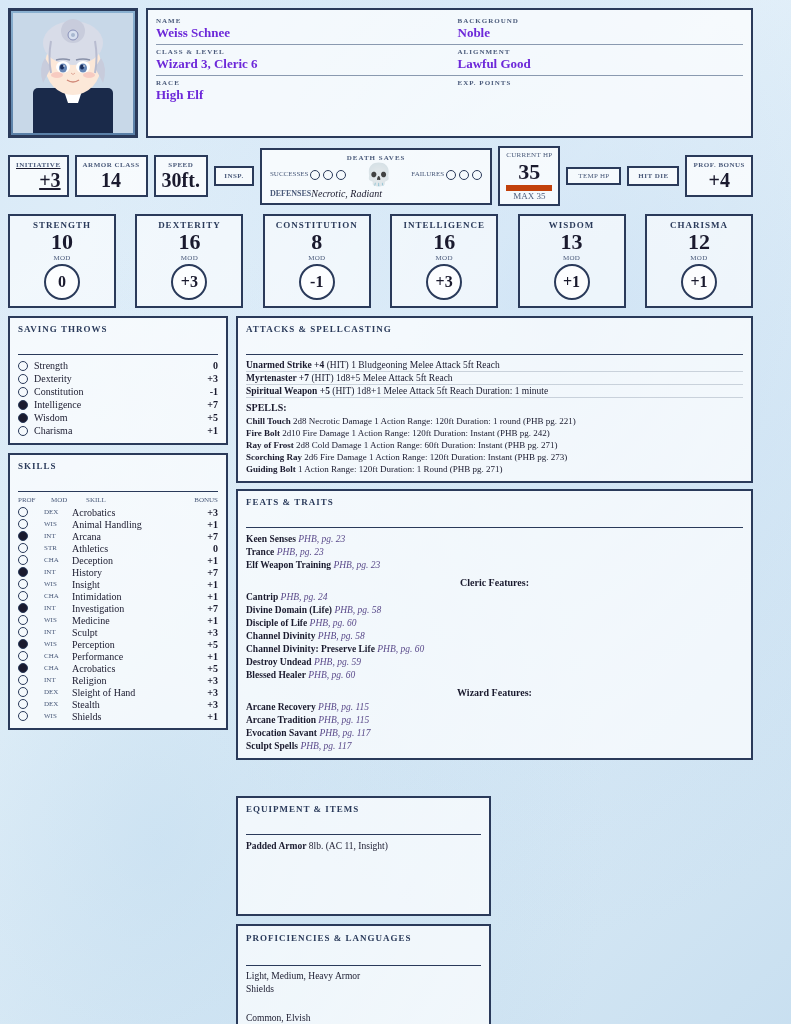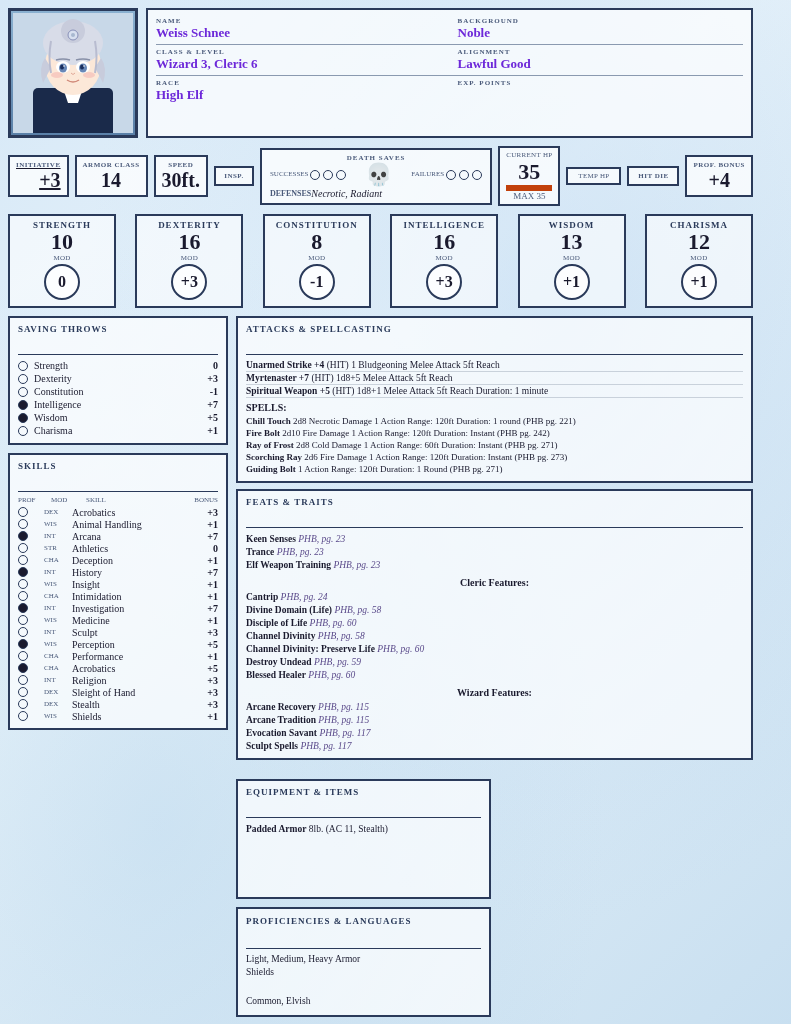--- a/index.html
+++ b/index.html
@@ -901,24 +901,24 @@
           <div class="section-subtitle">Wizard Features:</div>
           <div id="wizard-feats-list">
               <div class="feat-item"><span class="feat-name">Arcane Recovery</span> <span class="feat-source">PHB, pg. 115</span></div>
               <div class="feat-item"><span class="feat-name">Arcane Tradition</span> <span class="feat-source">PHB, pg. 115</span></div>
               <div class="feat-item"><span class="feat-name">Evocation Savant</span> <span class="feat-source">PHB, pg. 117</span></div>
               <div class="feat-item"><span class="feat-name">Sculpt Spells</span> <span class="feat-source">PHB, pg. 117</span></div>
             </div>
         </div>
 
         <div class="equip-right">
-          <div class="panel-box" style="min-height:120px;">
+          <div class="panel-box" style="min-height:120px;margin-top:17px;">
             <div class="panel-title">EQUIPMENT &amp; ITEMS</div>
             <div id="equipment-list">
-                <div class="feat-item"><span class="feat-name">Padded Armor</span> <span>8lb. (AC 11, Stealth)</span></div>
+                <div class="feat-item"><span class="feat-name">Padded Armor</span> <span>8lb. (AC 11, Insight)</span></div>
               </div>
           </div>
           <div class="panel-box proficiencies-box">
             <div class="panel-title">PROFICIENCIES &amp; LANGUAGES</div>
             <div>Light, Medium, Heavy Armor</div>
             <div>Shields</div>
             <div class="prof-separator"></div>
             <div class="prof-separator"></div>
             <div>Common, Elvish</div>
           </div>

